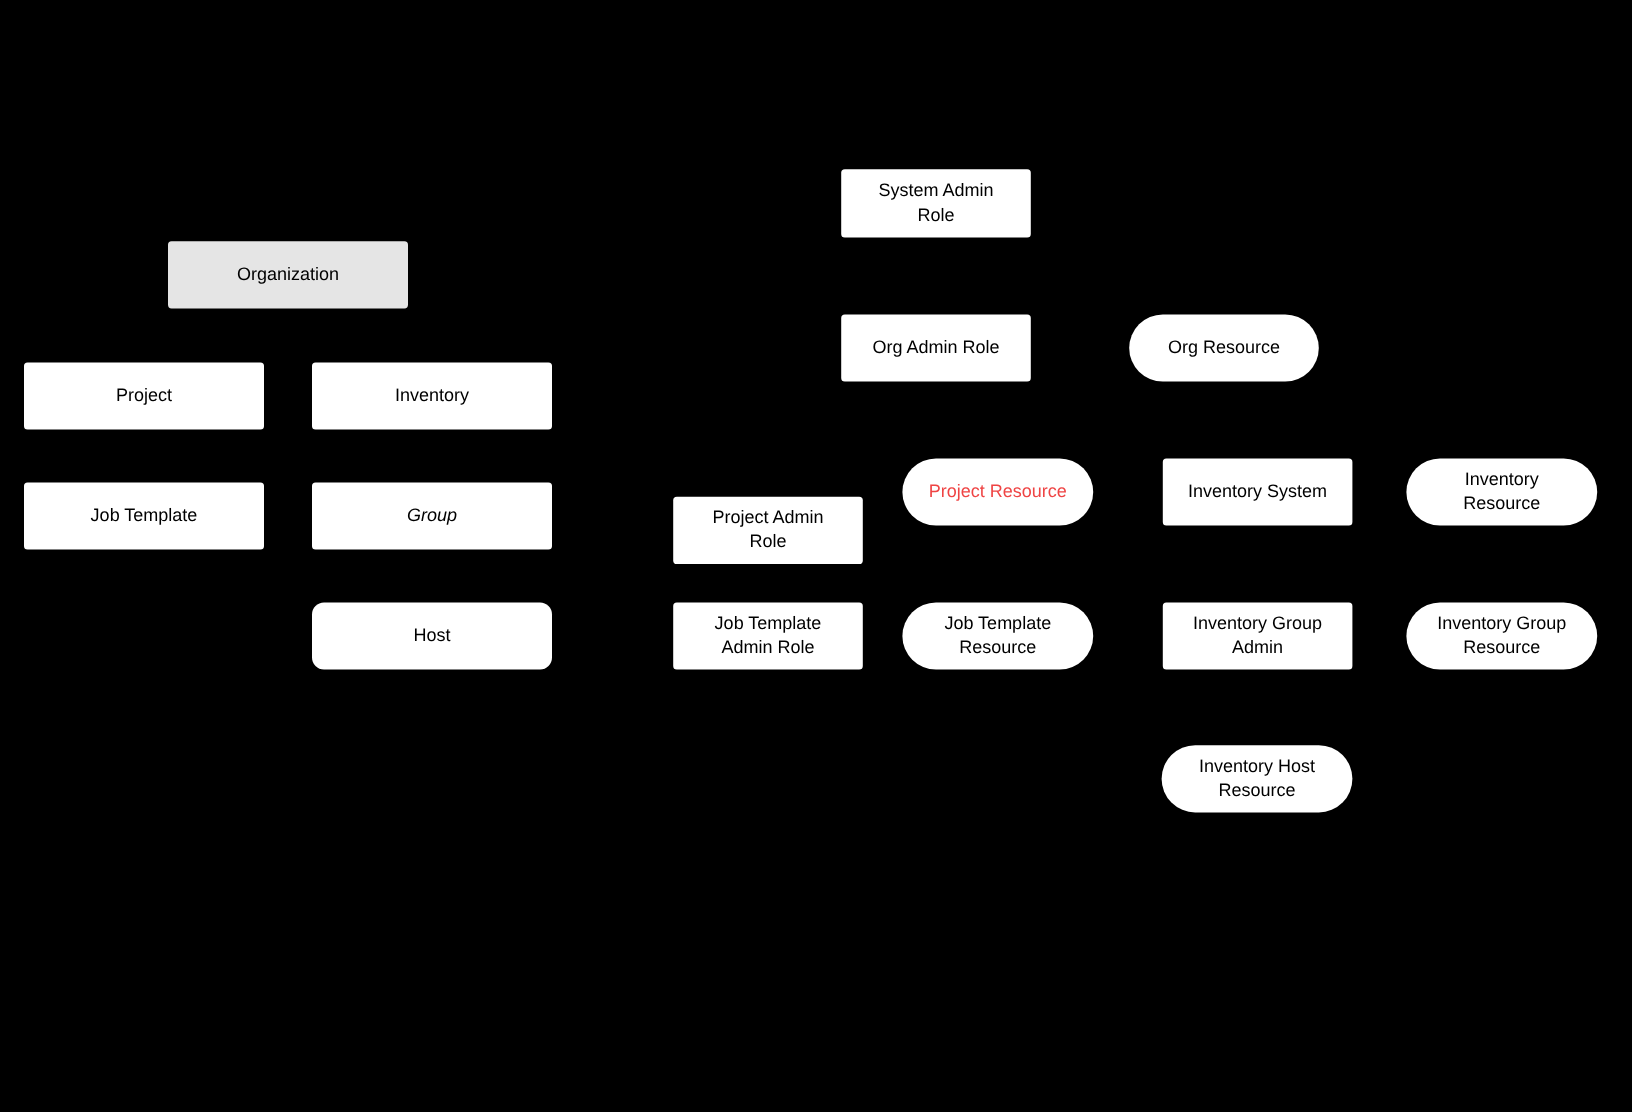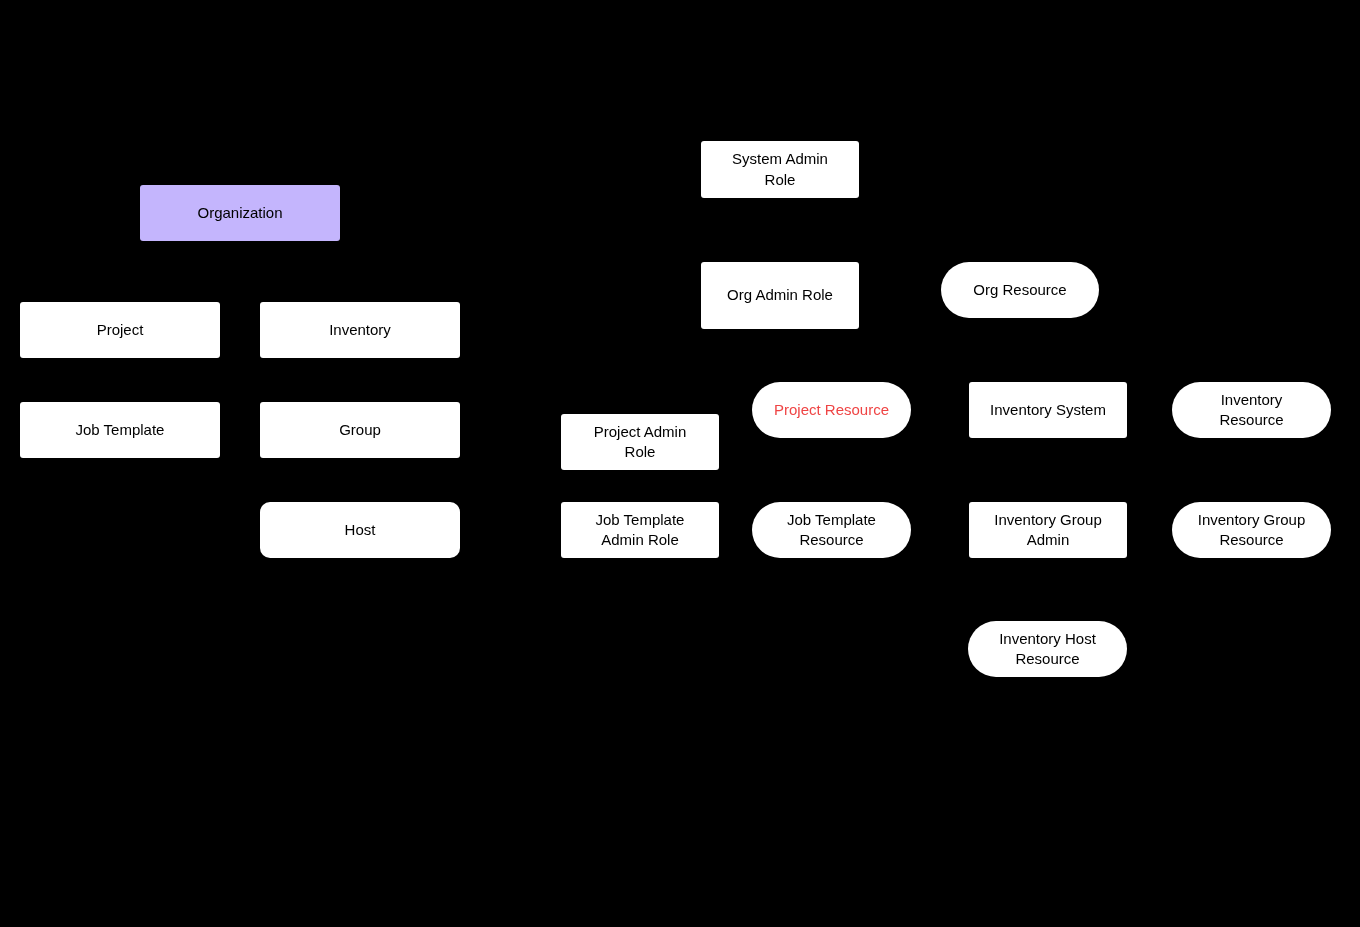--- a/index.html
+++ b/index.html
@@ -34,29 +34,29 @@
   }
   .node.pill {
     border-radius: 999px;
     text-align: center;
   }
 </style>
 </head>
 <body>
 
 <div id="canvas">
-    <div class="node rect" style="left: 140px; top: 185px; width: 200px; height: 56px; background: #c4b5fd; color: rgb(0, 0, 0);">Organization</div>
+    <div class="node rect" style="left: 140px; top: 201px; width: 200px; height: 56px; background: #e5e5e5; color: rgb(0, 0, 0);">Organization</div>
     <div class="node rect" style="left: 20px; top: 302px; width: 200px; height: 56px; background: rgb(255, 255, 255); color: rgb(0, 0, 0);">Project</div>
     <div class="node rect" style="left: 260px; top: 302px; width: 200px; height: 56px; background: rgb(255, 255, 255); color: rgb(0, 0, 0);">Inventory</div>
     <div class="node rect" style="left: 20px; top: 402px; width: 200px; height: 56px; background: rgb(255, 255, 255); color: rgb(0, 0, 0);">Job Template</div>
-    <div class="node rect" style="left: 260px; top: 402px; width: 200px; height: 56px; background: rgb(255, 255, 255); color: rgb(0, 0, 0);">Group</div>
+    <div class="node rect" style="left: 260px; top: 402px; width: 200px; height: 56px; background: rgb(255, 255, 255); color: rgb(0, 0, 0); font-style: italic;">Group</div>
     <div class="node rect" style="left: 260px; top: 502px; width: 200px; height: 56px; background: rgb(255, 255, 255); color: rgb(0, 0, 0); border-radius: 10px;">Host</div>
     <div class="node rect" style="left: 701px; top: 141px; width: 158px; height: 57px; background: rgb(255, 255, 255); color: rgb(0, 0, 0);">System Admin
 Role</div>
-    <div class="node rect" style="left: 701px; top: 262px; width: 158px; height: 67px; background: rgb(255, 255, 255); color: rgb(0, 0, 0);">Org Admin Role</div>
+    <div class="node rect" style="left: 701px; top: 262px; width: 158px; height: 56px; background: rgb(255, 255, 255); color: rgb(0, 0, 0);">Org Admin Role</div>
     <div class="node pill" style="left: 941px; top: 262px; width: 158px; height: 56px; background: rgb(255, 255, 255); color: rgb(0, 0, 0);">Org Resource</div>
     <div class="node rect" style="left: 561px; top: 382px; width: 158px; height: 56px; background: rgb(255, 255, 255); color: rgb(0, 0, 0); margin-top: 32px;">Project Admin
 Role</div>
     <div class="node pill" style="left: 752px; top: 382px; width: 159px; height: 56px; background: rgb(255, 255, 255); color: #ef4444;">Project Resource</div>
     <div class="node rect" style="left: 969px; top: 382px; width: 158px; height: 56px; background: rgb(255, 255, 255); color: rgb(0, 0, 0);">Inventory System</div>
     <div class="node pill" style="left: 1172px; top: 382px; width: 159px; height: 56px; background: rgb(255, 255, 255); color: rgb(0, 0, 0);">Inventory
 Resource</div>
     <div class="node rect" style="left: 561px; top: 502px; width: 158px; height: 56px; background: rgb(255, 255, 255); color: rgb(0, 0, 0);">Job Template
 Admin Role</div>
     <div class="node pill" style="left: 752px; top: 502px; width: 159px; height: 56px; background: rgb(255, 255, 255); color: rgb(0, 0, 0);">Job Template

